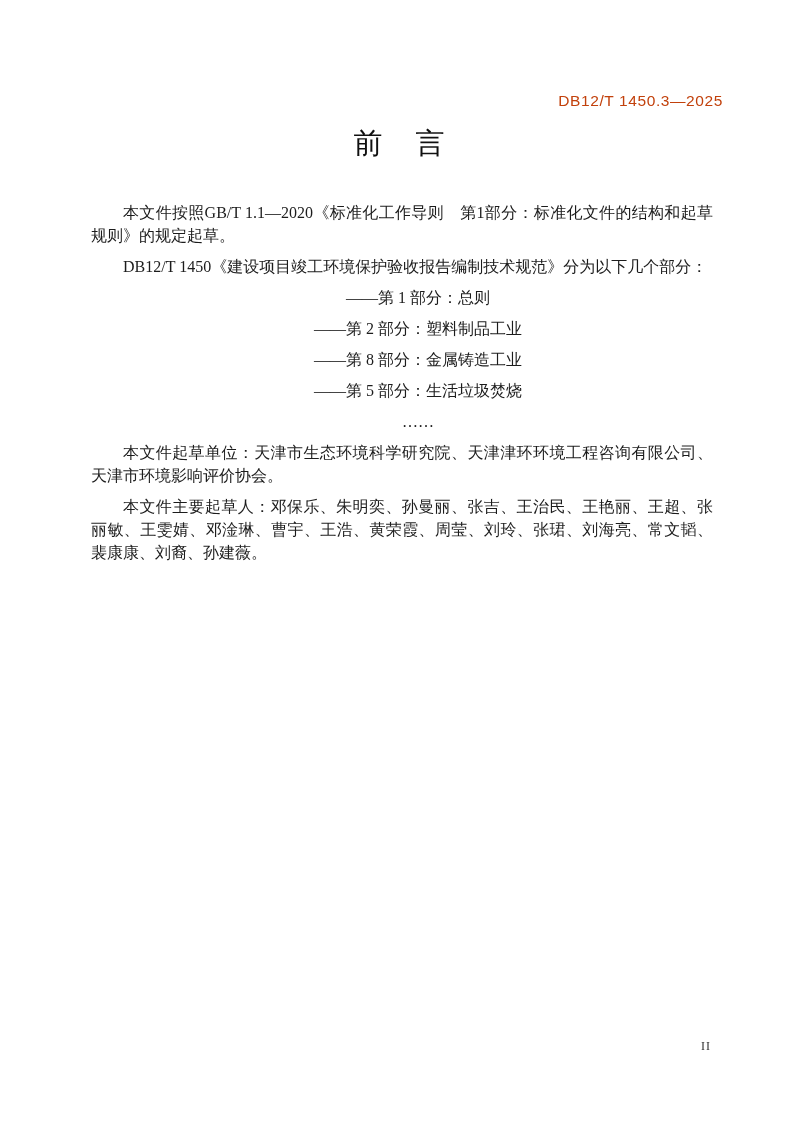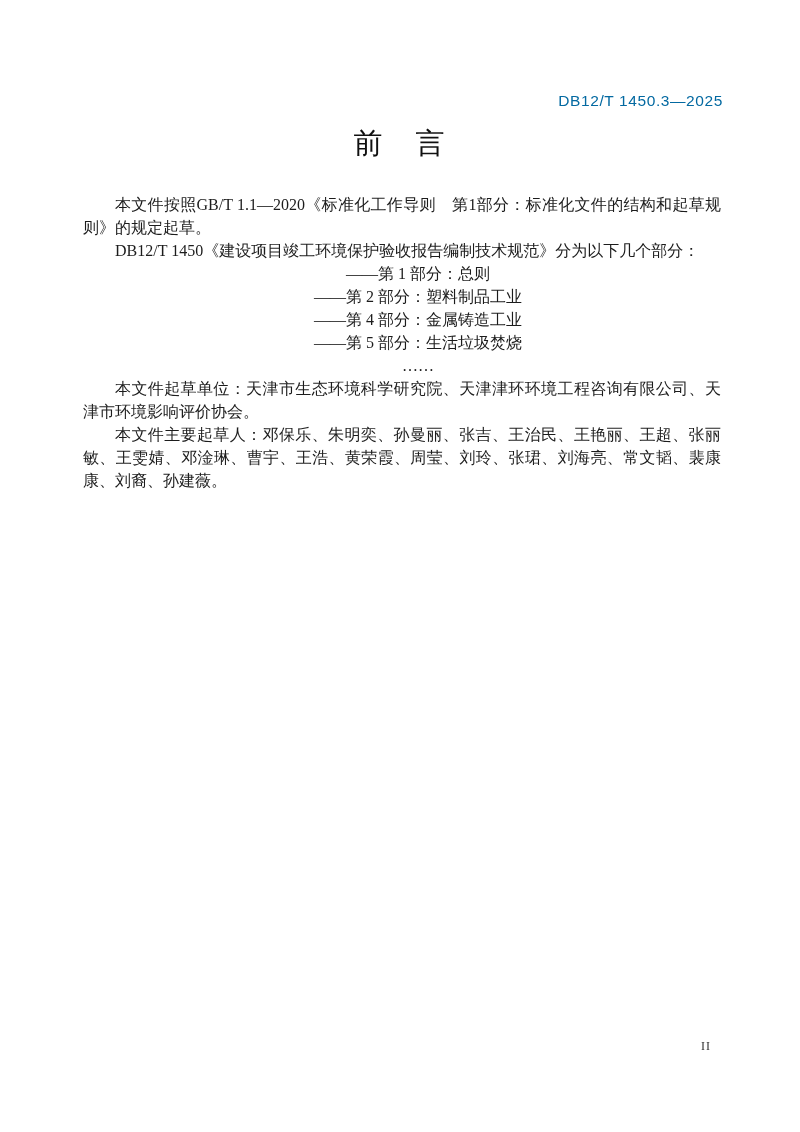--- a/index.html
+++ b/index.html
@@ -16,21 +16,21 @@
     overflow: hidden;
     font-family: "Liberation Serif", "DejaVu Serif", serif;
   }
   .header-code {
     position: absolute;
     top: 92px;
     right: 77px;
     font-family: "Liberation Sans", "DejaVu Sans", sans-serif;
     font-size: 15.5px;
     letter-spacing: 0.6px;
-    color: #0369a1;
+    color: #c2410c;
     white-space: nowrap;
   }
   .title {
     position: absolute;
     top: 124px;
     left: 0;
     width: 100%;
     margin: 0;
     text-align: center;
     font-family: "Liberation Sans", "DejaVu Sans", sans-serif;
@@ -42,21 +42,21 @@
   .content {
     position: absolute;
     top: 193px;
     left: 83px;
     right: 79px;
     font-size: 16px;
     line-height: 23px;
     color: #1c1c1c;
   }
   .content p {
-    margin: 0;
+    margin: 8px;
     text-indent: 2em;
     text-align: justify;
   }
   .content p.part {
     text-align: center;
   }
   .page-number {
     position: absolute;
     top: 1039px;
     right: 89px;
@@ -73,21 +73,21 @@
 
   <div class="header-code">DB12/T 1450.3—2025</div>
 
   <h1 class="title">前　言</h1>
 
   <div class="content">
     <p>本文件按照GB/T 1.1—2020《标准化工作导则　第1部分：标准化文件的结构和起草规则》的规定起草。</p>
     <p>DB12/T 1450《建设项目竣工环境保护验收报告编制技术规范》分为以下几个部分：</p>
     <p class="part">——第 1 部分：总则</p>
     <p class="part">——第 2 部分：塑料制品工业</p>
-    <p class="part">——第 4 部分：金属铸造工业</p>
+    <p class="part">——第 8 部分：金属铸造工业</p>
     <p class="part">——第 5 部分：生活垃圾焚烧</p>
     <p class="part">……</p>
     <p>本文件起草单位：天津市生态环境科学研究院、天津津环环境工程咨询有限公司、天津市环境影响评价协会。</p>
     <p>本文件主要起草人：邓保乐、朱明奕、孙曼丽、张吉、王治民、王艳丽、王超、张丽敏、王雯婧、邓淦琳、曹宇、王浩、黄荣霞、周莹、刘玲、张珺、刘海亮、常文韬、裴康康、刘裔、孙建薇。</p>
   </div>
 
   <div class="page-number">II</div>
 
 </div>
 

